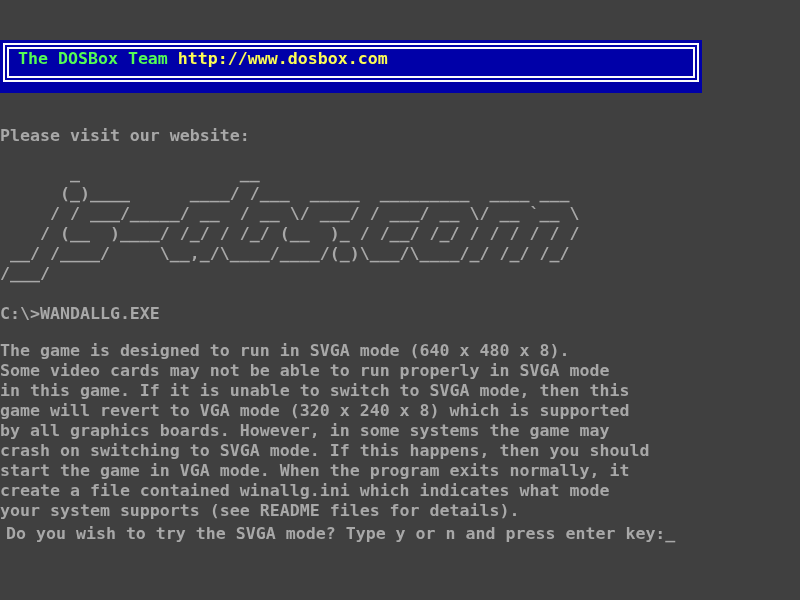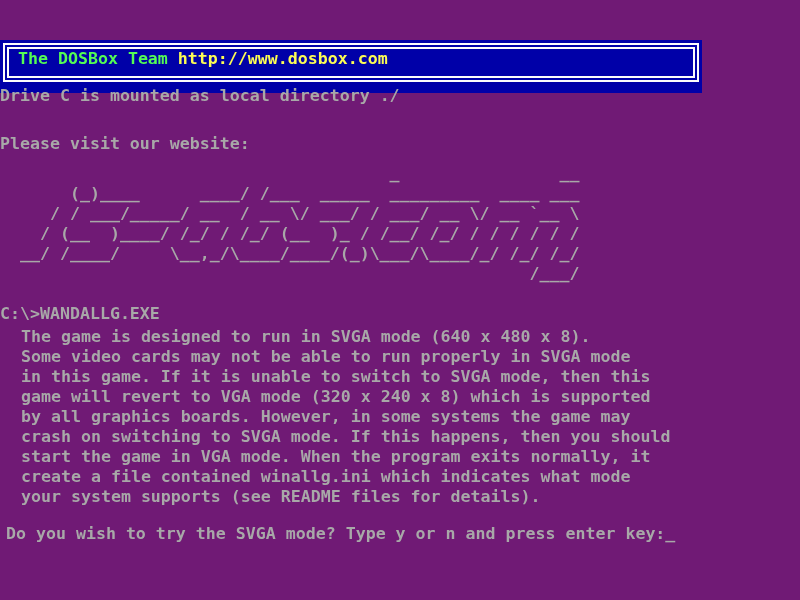--- a/index.html
+++ b/index.html
@@ -5,21 +5,21 @@
 <style>
   html, body {
     margin: 0;
     padding: 0;
     background: #000;
   }
   #screen {
     position: relative;
     width: 800px;
     height: 600px;
-    background: #701a75;
+    background: #404040;
     overflow: hidden;
     font-family: "DejaVu Sans Mono", "Liberation Mono", monospace;
     font-size: 16.6px;
     font-weight: bold;
     line-height: 20px;
     cursor: text;
   }
   
   .banner {
     position: absolute;
@@ -52,39 +52,38 @@
   pre.tline {
     position: absolute;
     left: 0;
     margin: 0;
     padding: 0;
     white-space: pre;
     color: #a8a8a8;
     font: inherit;
   }
   #mount-line   { top: 86px; }
-  #visit-line   { top: 126px; margin-top: 8px; }
-  #ascii-logo   { top: 164px; text-align: right; }
+  #visit-line   { top: 126px; }
+  #ascii-logo   { top: 164px; }
   #command-line { top: 304px; text-align: center; }
-  #message-block{ top: 327px; margin-left: 21px; }
+  #message-block{ top: 341px; }
   #prompt-line  { top: 524px; padding-left: 6px; }
   .cursor { color: #a8a8a8; }
 </style>
 </head>
 <body>
 
 <div id="screen">
 
   <div class="banner">
     <div class="banner-border-outer"></div>
     <div class="banner-border-inner"></div>
     <div class="banner-text"><span class="team">The DOSBox Team </span><span class="url">http://www.dosbox.com</span></div>
   </div>
 
-  <pre class="tline" id="mount-line">Drive C is mounted as local directory ./</pre>
 
   <pre class="tline" id="visit-line">Please visit our website:</pre>
 
   <pre class="tline" id="ascii-logo">       _                __
       (_)____      ____/ /___  _____  _________  ____ ___
      / / ___/_____/ __  / __ \/ ___/ / ___/ __ \/ __ `__ \
     / (__  )____/ /_/ / /_/ (__  )_ / /__/ /_/ / / / / / /
  __/ /____/     \__,_/\____/____/(_)\___/\____/_/ /_/ /_/
 /___/</pre>
 

